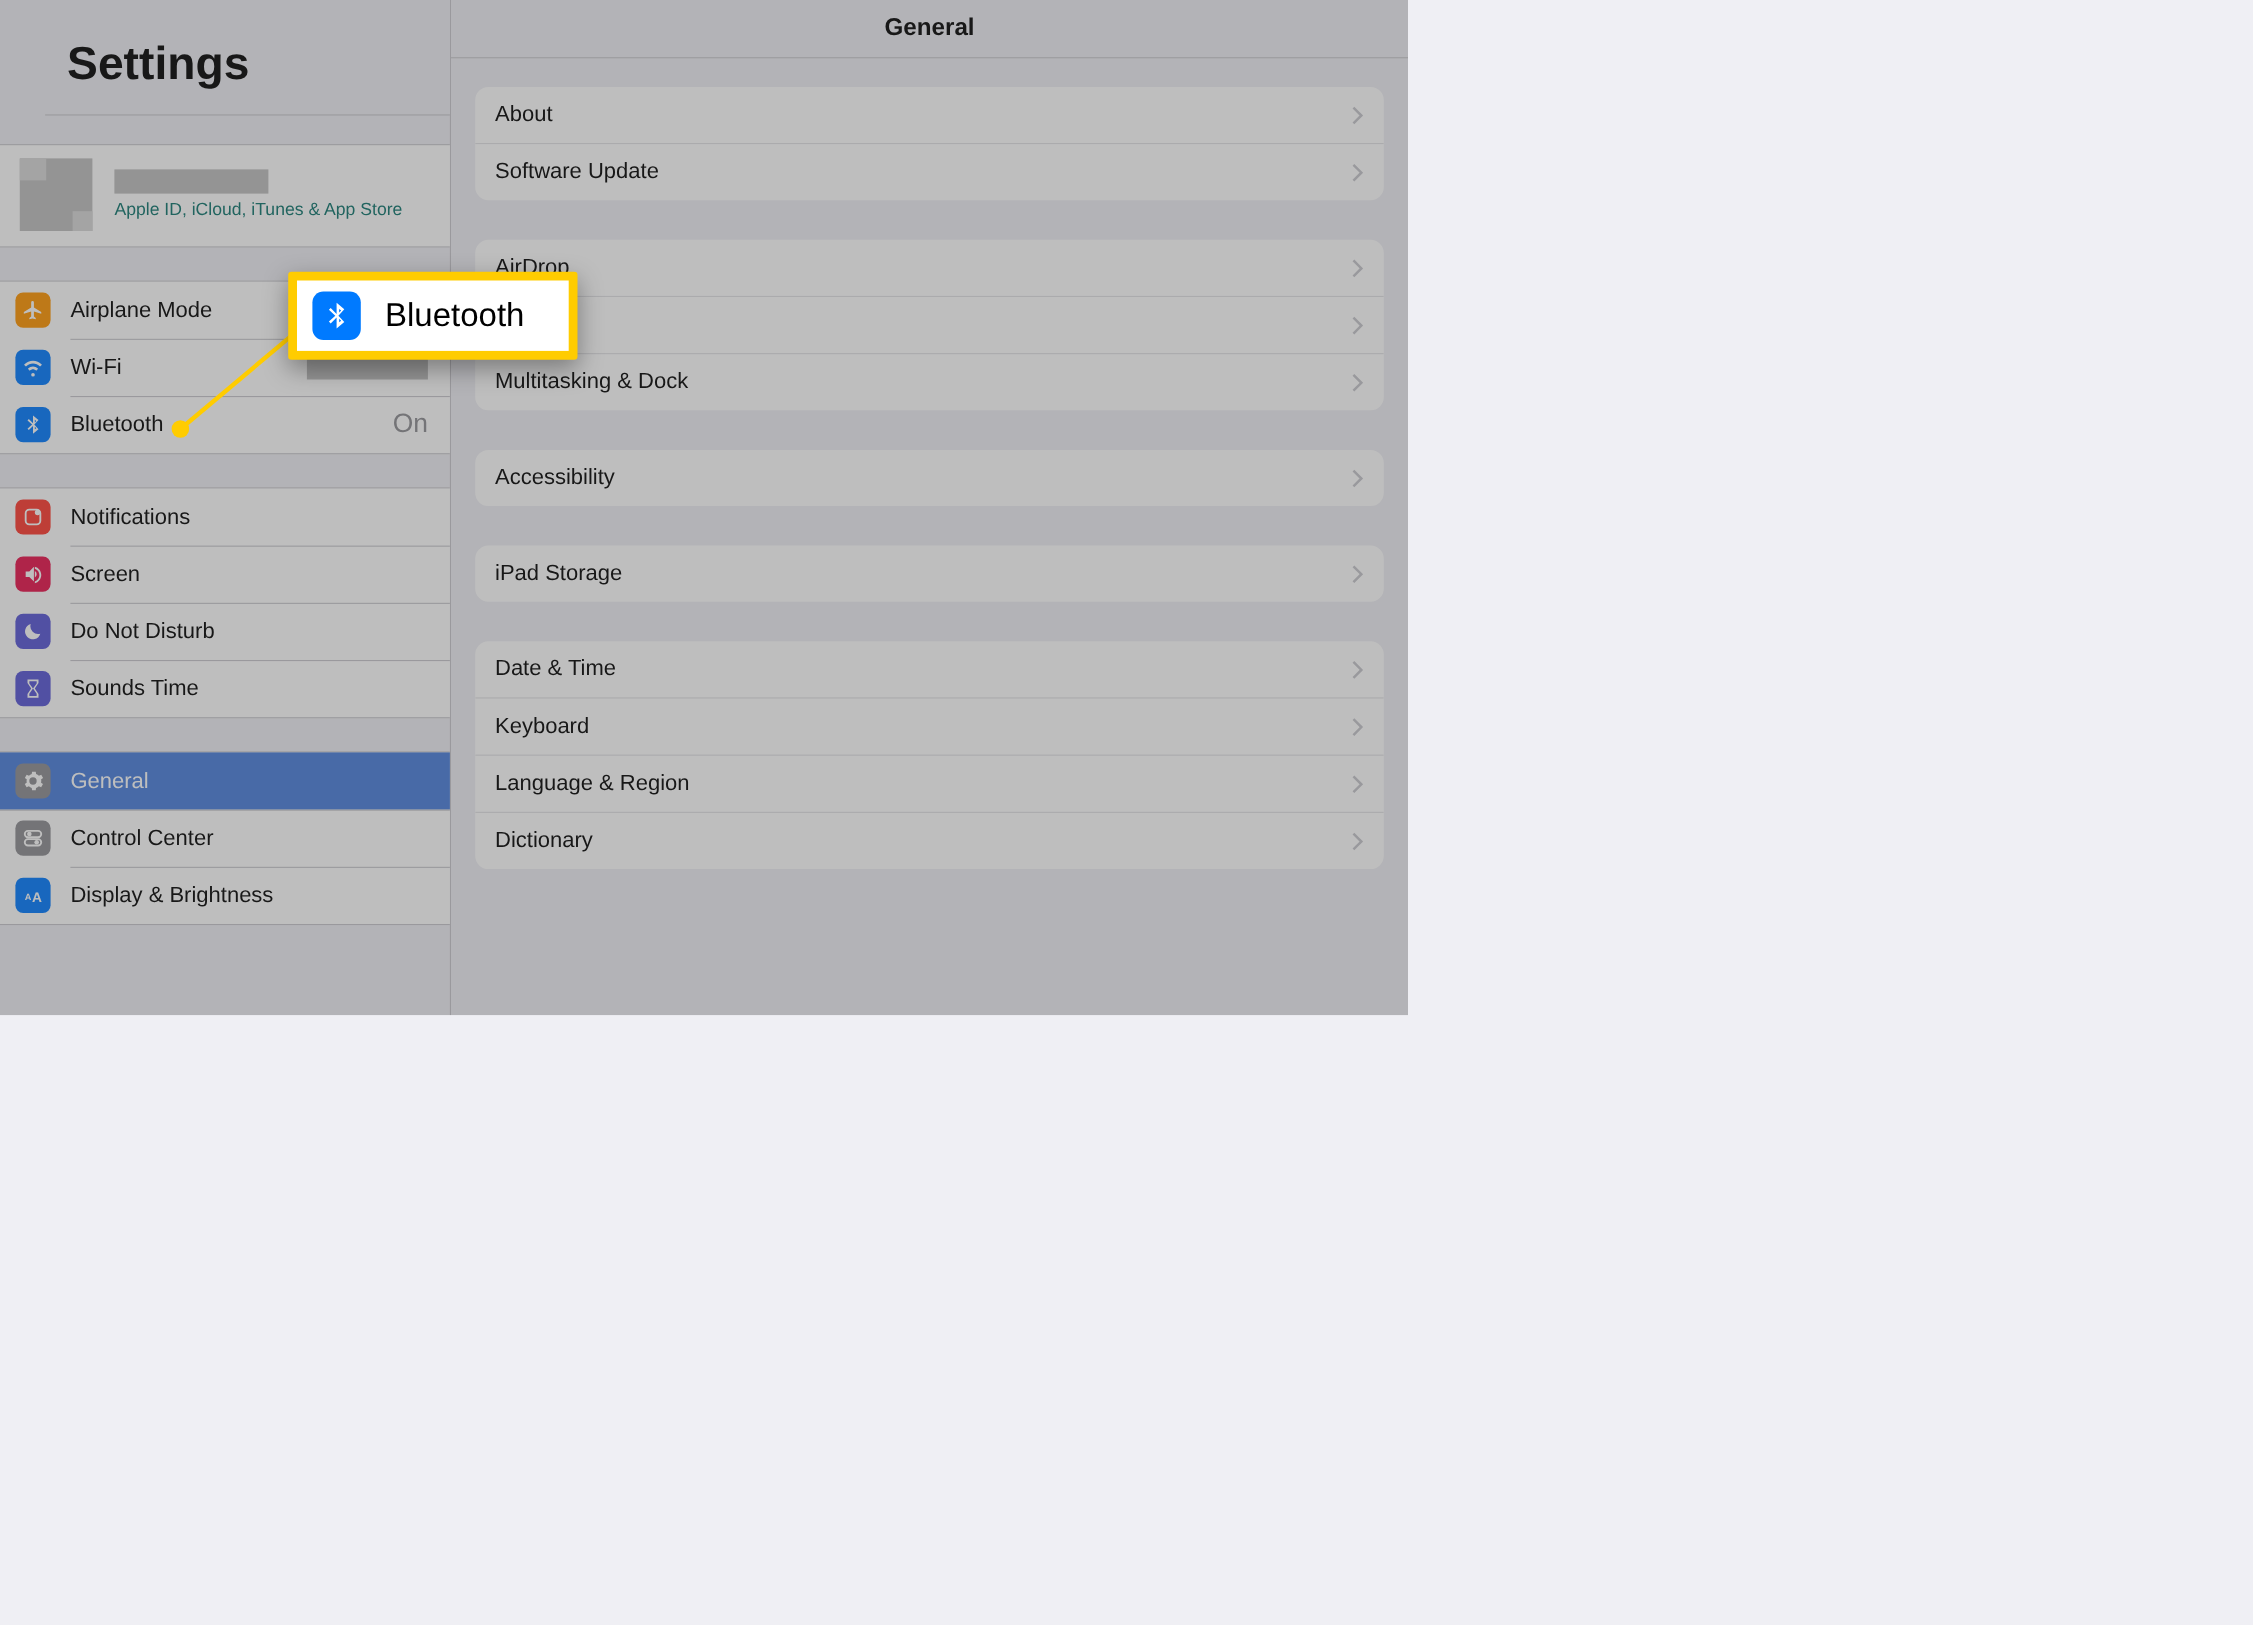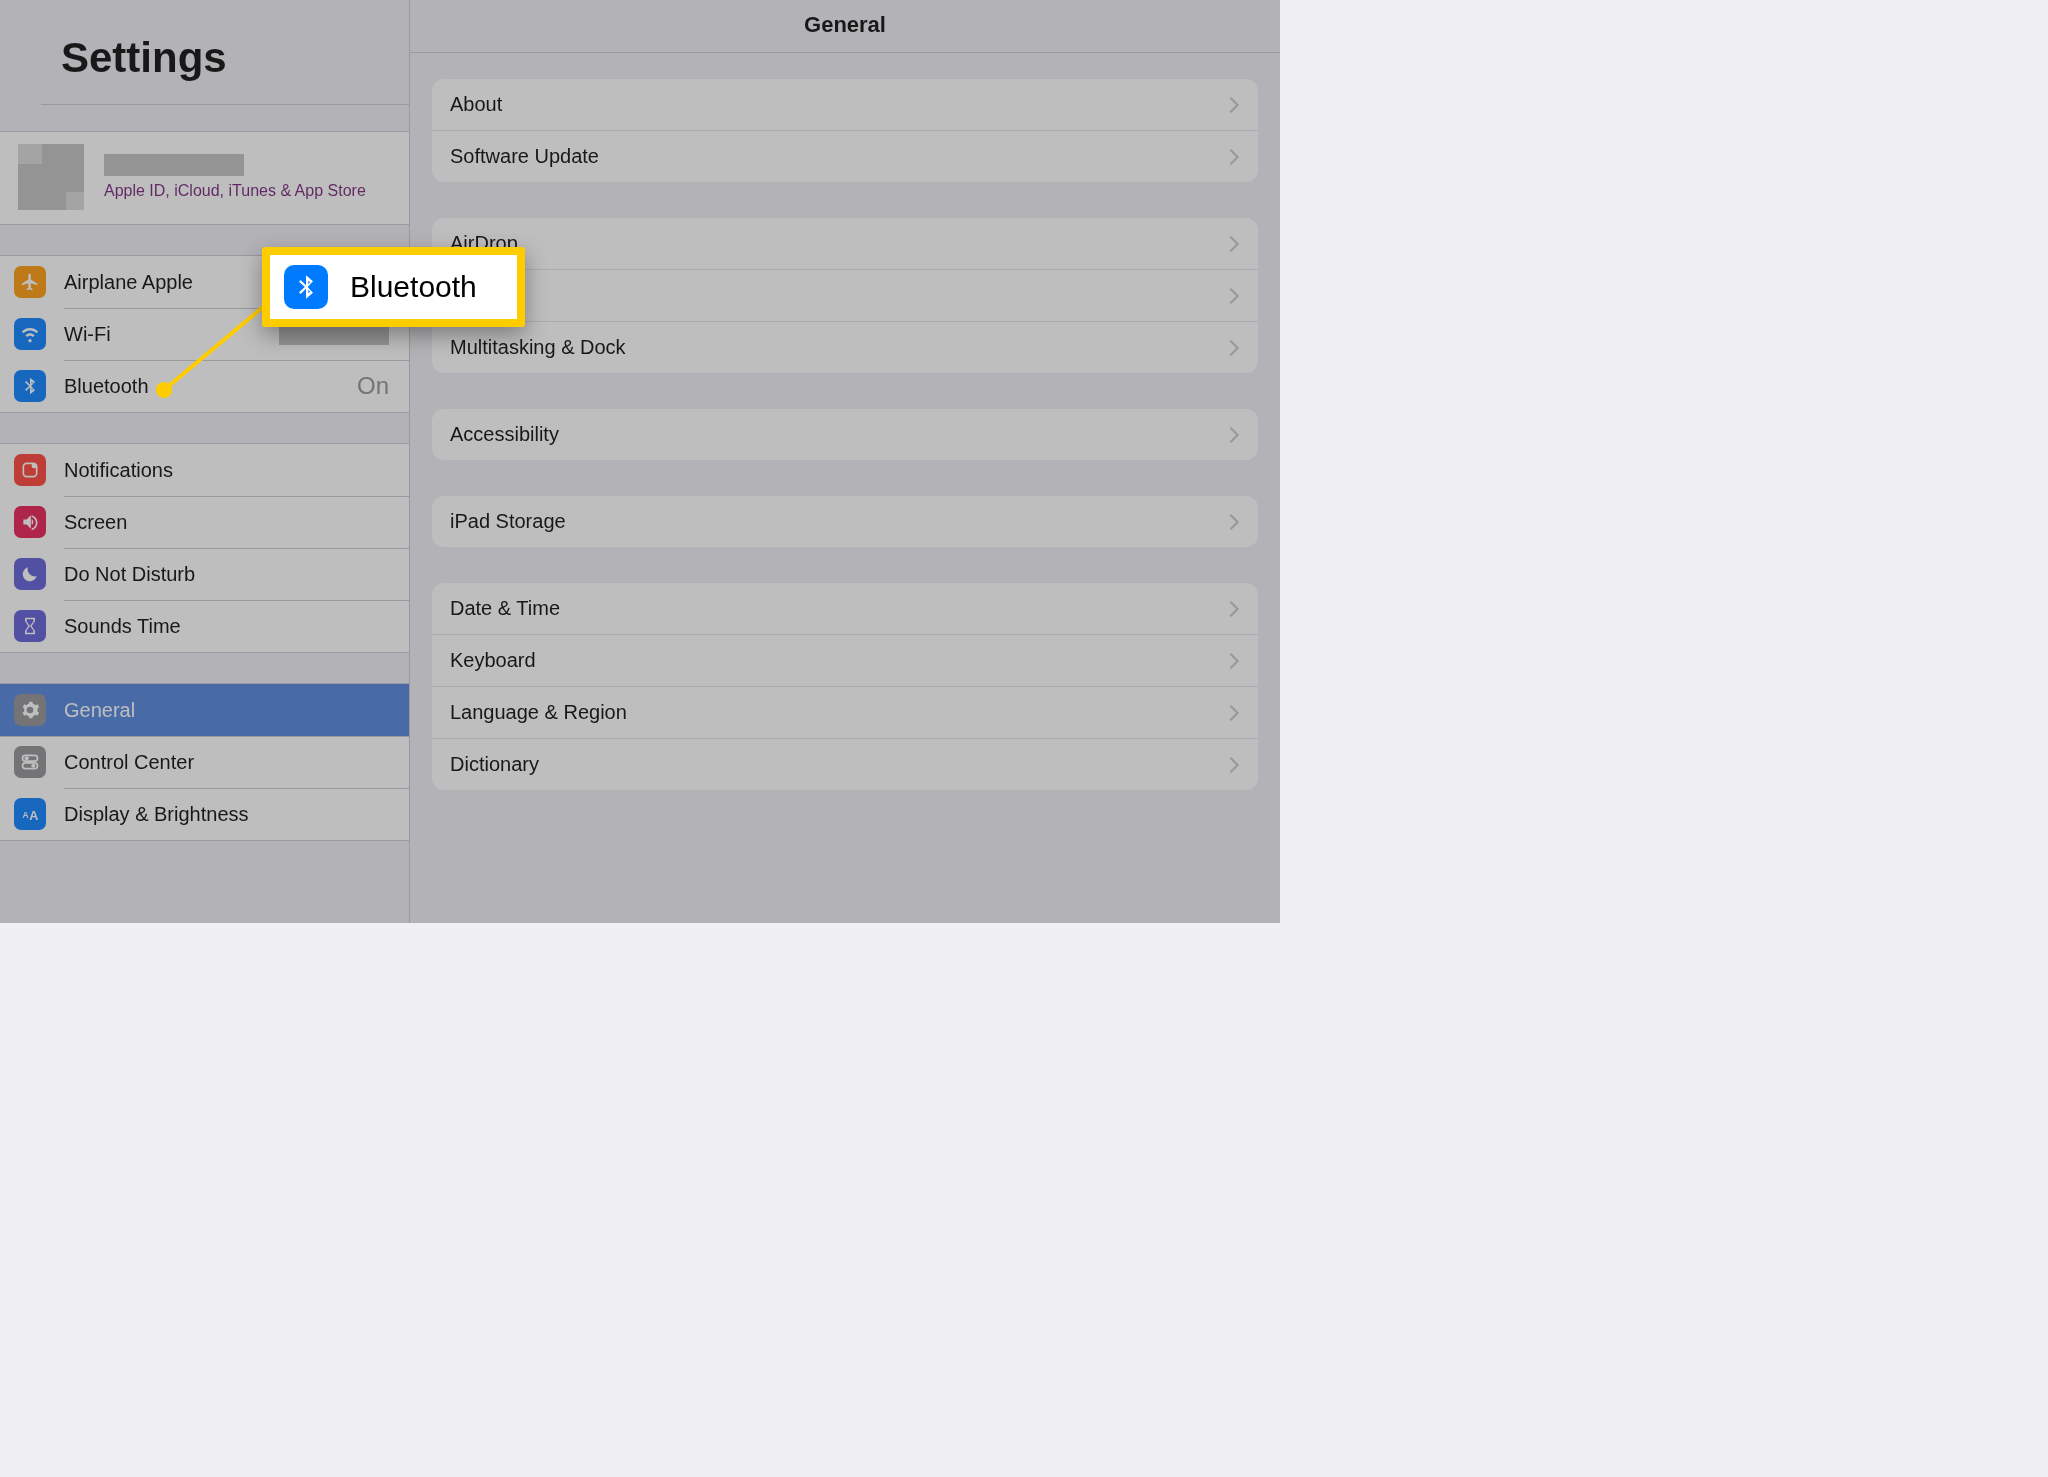--- a/index.html
+++ b/index.html
@@ -57,21 +57,21 @@
     background: #d8d8d8;
   }
   .avatar-blur::before { left: 0; top: 0; width: 24px; height: 20px; }
   .avatar-blur::after  { right: 0; bottom: 0; width: 18px; height: 18px; }
   .account-text { display: flex; flex-direction: column; gap: 6px; }
   .account-name-blur {
     width: 140px; height: 22px; background: #bfbfbf;
   }
   .account-sub {
     font-size: 16px;
-    color: #701a75;
+    color: #0f766e;
   }
   .group {
     margin-top: 30px;
     background: #fff;
     border-top: 1px solid #c8c7cc;
     border-bottom: 1px solid #c8c7cc;
   }
   .group + .group { margin-top: 30px; }
   .row {
     display: flex;
@@ -262,21 +262,21 @@
       </div>
     </div>
 
     <div class="group">
       <div class="row">
         <div class="row-icon ic-airplane">
           <svg viewBox="0 0 24 24" fill="currentColor">
               <path d="M21 16v-2l-8-5V3.5a1.5 1.5 0 0 0-3 0V9l-8 5v2l8-2.5V19l-2 1.5V22l3.5-1 3.5 1v-1.5L13 19v-5.5l8 2.5z"></path>
             </svg>
         </div>
-        <div class="row-label">Airplane Apple</div>
+        <div class="row-label">Airplane Mode</div>
         <div class="row-toggle"></div>
       </div>
       <div class="row">
         <div class="row-icon ic-wifi">
           <svg viewBox="0 0 24 24" fill="currentColor">
               <path d="M12 18a2 2 0 1 0 .001 4A2 2 0 0 0 12 18zm-5.6-4.5 2.1 2.1c1-1 2.3-1.6 3.5-1.6s2.5.6 3.5 1.6l2.1-2.1C15.8 11.7 13.9 11 12 11s-3.8.7-5.6 2.5zM2.2 9l2.1 2.1C6.5 8.9 9.2 7.8 12 7.8s5.5 1.1 7.7 3.3L21.8 9C19 6.2 15.5 4.8 12 4.8S5 6.2 2.2 9z"></path>
             </svg>
         </div>
         <div class="row-label">Wi-Fi</div>
         <div class="row-value blur"></div>

